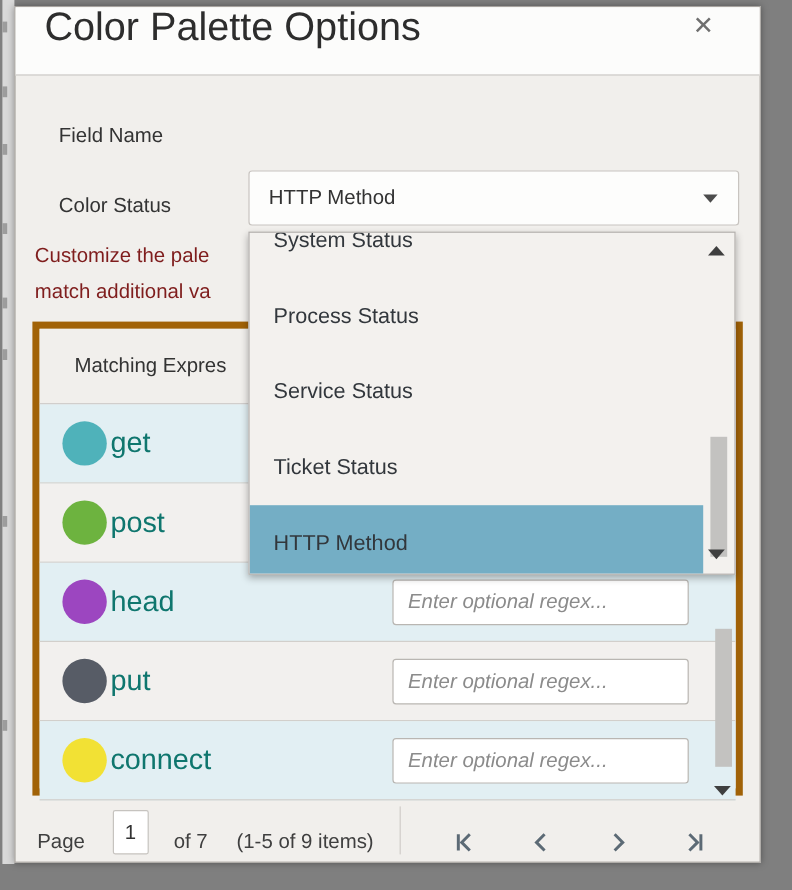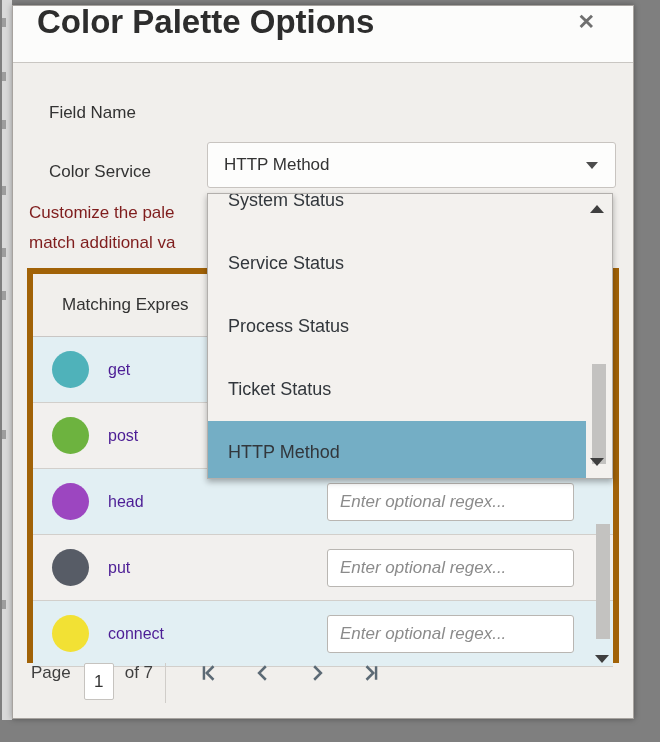--- a/index.html
+++ b/index.html
@@ -15,21 +15,21 @@
   .edge-strip { position:absolute; left:2px; top:0; width:10px; height:720px; background:#d9d9d9; }
   .edge-strip .tick { position:absolute; left:0; width:4px; height:9px; background:#9d9d9d; }
 
   .dialog {
     position:absolute; left:12px; top:5px; width:622px; height:714px;
     background:#f1efec; border:1px solid #a7a39f;
     box-shadow:0 0 6px rgba(0,0,0,.35);
   }
   .dlg-header {
     position:absolute; left:0; top:0; width:100%; height:57px;
-    background:#fcfcfb; border-bottom:1px solid #c9c6c2;font-weight:bold;
+    background:#fcfcfb; border-bottom:1px solid #c9c6c2;
   }
   .dlg-title {
     position:absolute; left:24px; top:-3px;
     font-size:33px; color:#2d2d2d; white-space:nowrap;
   }
   .close-btn {
     position:absolute; right:38px; top:4px;
     font-size:21px; color:#6f6f6f; cursor:pointer; line-height:24px;
   }
 
@@ -56,41 +56,41 @@
     height:63px; display:flex; align-items:center; padding-left:29px;
     font-size:17px; color:#333; border-bottom:1px solid #c9c6c4;
     background:#f1efec; white-space:nowrap; overflow:hidden;
   }
   .tbl-row {
     position:relative; height:66px; display:flex; align-items:center;
     padding-left:19px; border-bottom:1px solid #d2cfcb;
   }
   .tbl-row:last-child { border-bottom:none; }
   .swatch { width:37px; height:37px; border-radius:50%; flex:0 0 auto; }
-  .row-label { font-size:16px; color:#4c1d95; margin-left:19px; }
+  .row-label { font-size:24px; color:#0f766e; margin-left:3px; }
   .regex-input {
     position:absolute; left:294px; top:14px; width:247px; height:38px;
     background:#fff; border:1px solid #b9b6b2; border-radius:3px;
     font-family:"Liberation Sans", sans-serif;
     font-size:17px; font-style:italic; color:#555; padding:0 12px;
   }
   .regex-input::placeholder { color:#8b8b8b; font-style:italic; opacity:1; }
 
   
   .tbl-scroll-thumb { position:absolute; right:3px; top:250px; width:14px; height:115px; background:#c3c2c0; }
   .tbl-scroll-down {
     position:absolute; right:4px; top:381px;
     width:0; height:0; border-left:7px solid transparent;
     border-right:7px solid transparent; border-top:8px solid #3f3f3f;
   }
 
   
   .tbl-footer {
     position:absolute; left:0; top:657px; width:100%; height:49px;
-    display:flex; align-items:flex-start; font-size:17px; color:#3f3f3f;
+    display:flex; align-items:flex-end; font-size:17px; color:#3f3f3f;gap:10px;
   }
   .pg-label { margin-left:18px; }
   .page-input {
     margin-left:13px; width:30px; height:37px; text-align:center;
     background:#fff; border:1px solid #c6c3bf; border-radius:2px;
     font-family:"Liberation Sans", sans-serif; font-size:17px; color:#333;
   }
   .pg-of { margin-left:11px; }
   .pg-items { margin-left:14px; }
   .pg-divider { margin-left:12px; width:1px; height:40px; background:#d0cdc9; }
@@ -136,21 +136,21 @@
 
 <div class="dialog">
 
   <div class="dlg-header">
     <div class="dlg-title">Color Palette Options</div>
     <div class="close-btn">✕</div>
   </div>
 
   <div class="field-label" style="top:97px">Field Name</div>
 
-  <div class="field-label" style="top:156px">Color Service</div>
+  <div class="field-label" style="top:156px">Color Status</div>
   <div class="select-box" style="top:136px">
     <span>HTTP Method</span>
     <span class="caret-down"></span>
   </div>
 
   <div class="desc-line" style="top:197px">Customize the pale</div>
   <div class="desc-line" style="top:227px">match additional va</div>
 
   <div class="match-table">
     <div class="tbl-header">Matching Expres</div>
@@ -182,20 +182,21 @@
     </div>
 
     <div class="tbl-scroll-thumb"></div>
     <div class="tbl-scroll-down"></div>
   </div>
 
   <div class="tbl-footer">
     <span class="pg-label">Page</span>
     <input class="page-input" value="1" style="">
     <span class="pg-of">of 7</span>
+    <span class="pg-items">(1-5 of 9 items)</span>
     <span class="pg-divider"></span>
     <span class="pg-btn">
       <svg viewBox="0 0 16 16">
           <path d="M3.5 2v12"></path>
           <path d="M12 2 L6 8 L12 14"></path>
         </svg>
     </span>
     <span class="pg-btn">
       <svg viewBox="0 0 16 16">
           <path d="M10.5 2 L4.5 8 L10.5 14"></path>
@@ -211,21 +212,21 @@
           <path d="M12.5 2v12"></path>
           <path d="M4 2 L10 8 L4 14"></path>
         </svg>
     </span>
   </div>
 </div>
 
 <div class="dropdown-popup">
   <div class="dd-list">
     <div class="dd-item">System Status</div>
+    <div class="dd-item">Process Status</div>
     <div class="dd-item">Service Status</div>
-    <div class="dd-item">Process Status</div>
     <div class="dd-item">Ticket Status</div>
     <div class="dd-item" style="background: rgb(116, 174, 197);">HTTP Method</div>
   </div>
   <div class="dd-scroll-up"></div>
   <div class="dd-scroll-thumb"></div>
   <div class="dd-scroll-down"></div>
 </div>
 
 </body></html>

